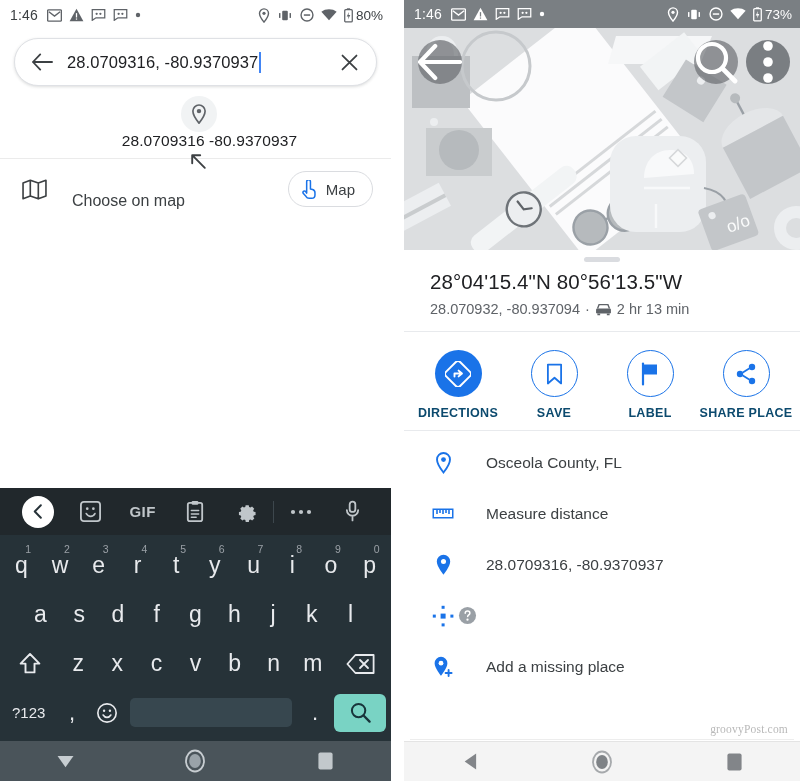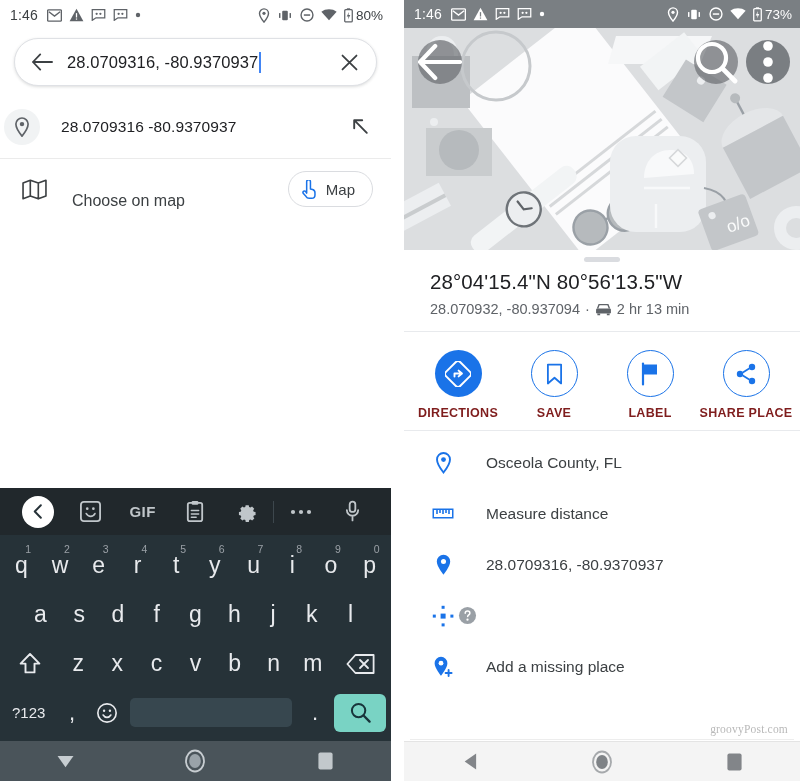--- a/index.html
+++ b/index.html
@@ -48,21 +48,21 @@
     position: relative; display: flex; align-items: center;
   }
   .caret {
     display: inline-block; width: 2px; height: 21px;
     background: #4285f4; margin-left: 1px;
   }
   .sb-clear { width: 26px; flex: 0 0 26px; display:flex; align-items:center; justify-content:center; }
 
   
   .suggest-row {
-    height: 62px; display: flex; align-items: center; padding: 0 18px 0 4px;
+    height: 62px; display: flex; align-items: center; padding: 0 18px 0 25px; flex-direction: column;
   }
   .sug-pin {
     width: 36px; height: 36px; border-radius: 50%; background: #f1f3f4;
     display: flex; align-items: center; justify-content: center; flex: 0 0 36px;
   }
   .sug-text {
     flex: 1; margin-left: 21px; font-size: 15.5px; color: #202124; font-weight: 500;
     letter-spacing: .1px;
   }
   .sug-arrow { width: 24px; flex: 0 0 24px; display:flex; align-items:center; justify-content:center; }
@@ -171,21 +171,21 @@
 
   .actions { display: flex; padding: 18px 6px 10px 6px; }
   .action { flex: 1; display: flex; flex-direction: column; align-items: center; gap: 9px; }
   .action-circle {
     width: 47px; height: 47px; border-radius: 50%;
     display: flex; align-items: center; justify-content: center;
   }
   .action-circle.filled { background: #1a73e8; }
   .action-circle.outline { border: 1.6px solid #1a73e8; }
   .action-label {
-    font-size: 12.5px; color: #7f1d1d; font-weight: 600; letter-spacing: .3px;
+    font-size: 12.5px; color: #0c4a6e; font-weight: 600; letter-spacing: .3px;
   }
 
   .info-list { padding: 6px 0 0 0; }
   .info-row {
     display: flex; align-items: center; min-height: 51px; padding: 0 26px;
   }
   .info-ico { width: 26px; flex: 0 0 26px; display: flex; align-items: center; justify-content: center; }
   .info-text { flex: 1; margin-left: 30px; font-size: 15.5px; color: #3c4043; }
   .info-help { width: 22px; flex: 0 0 22px; display:flex; align-items:center; justify-content:center; }
 

